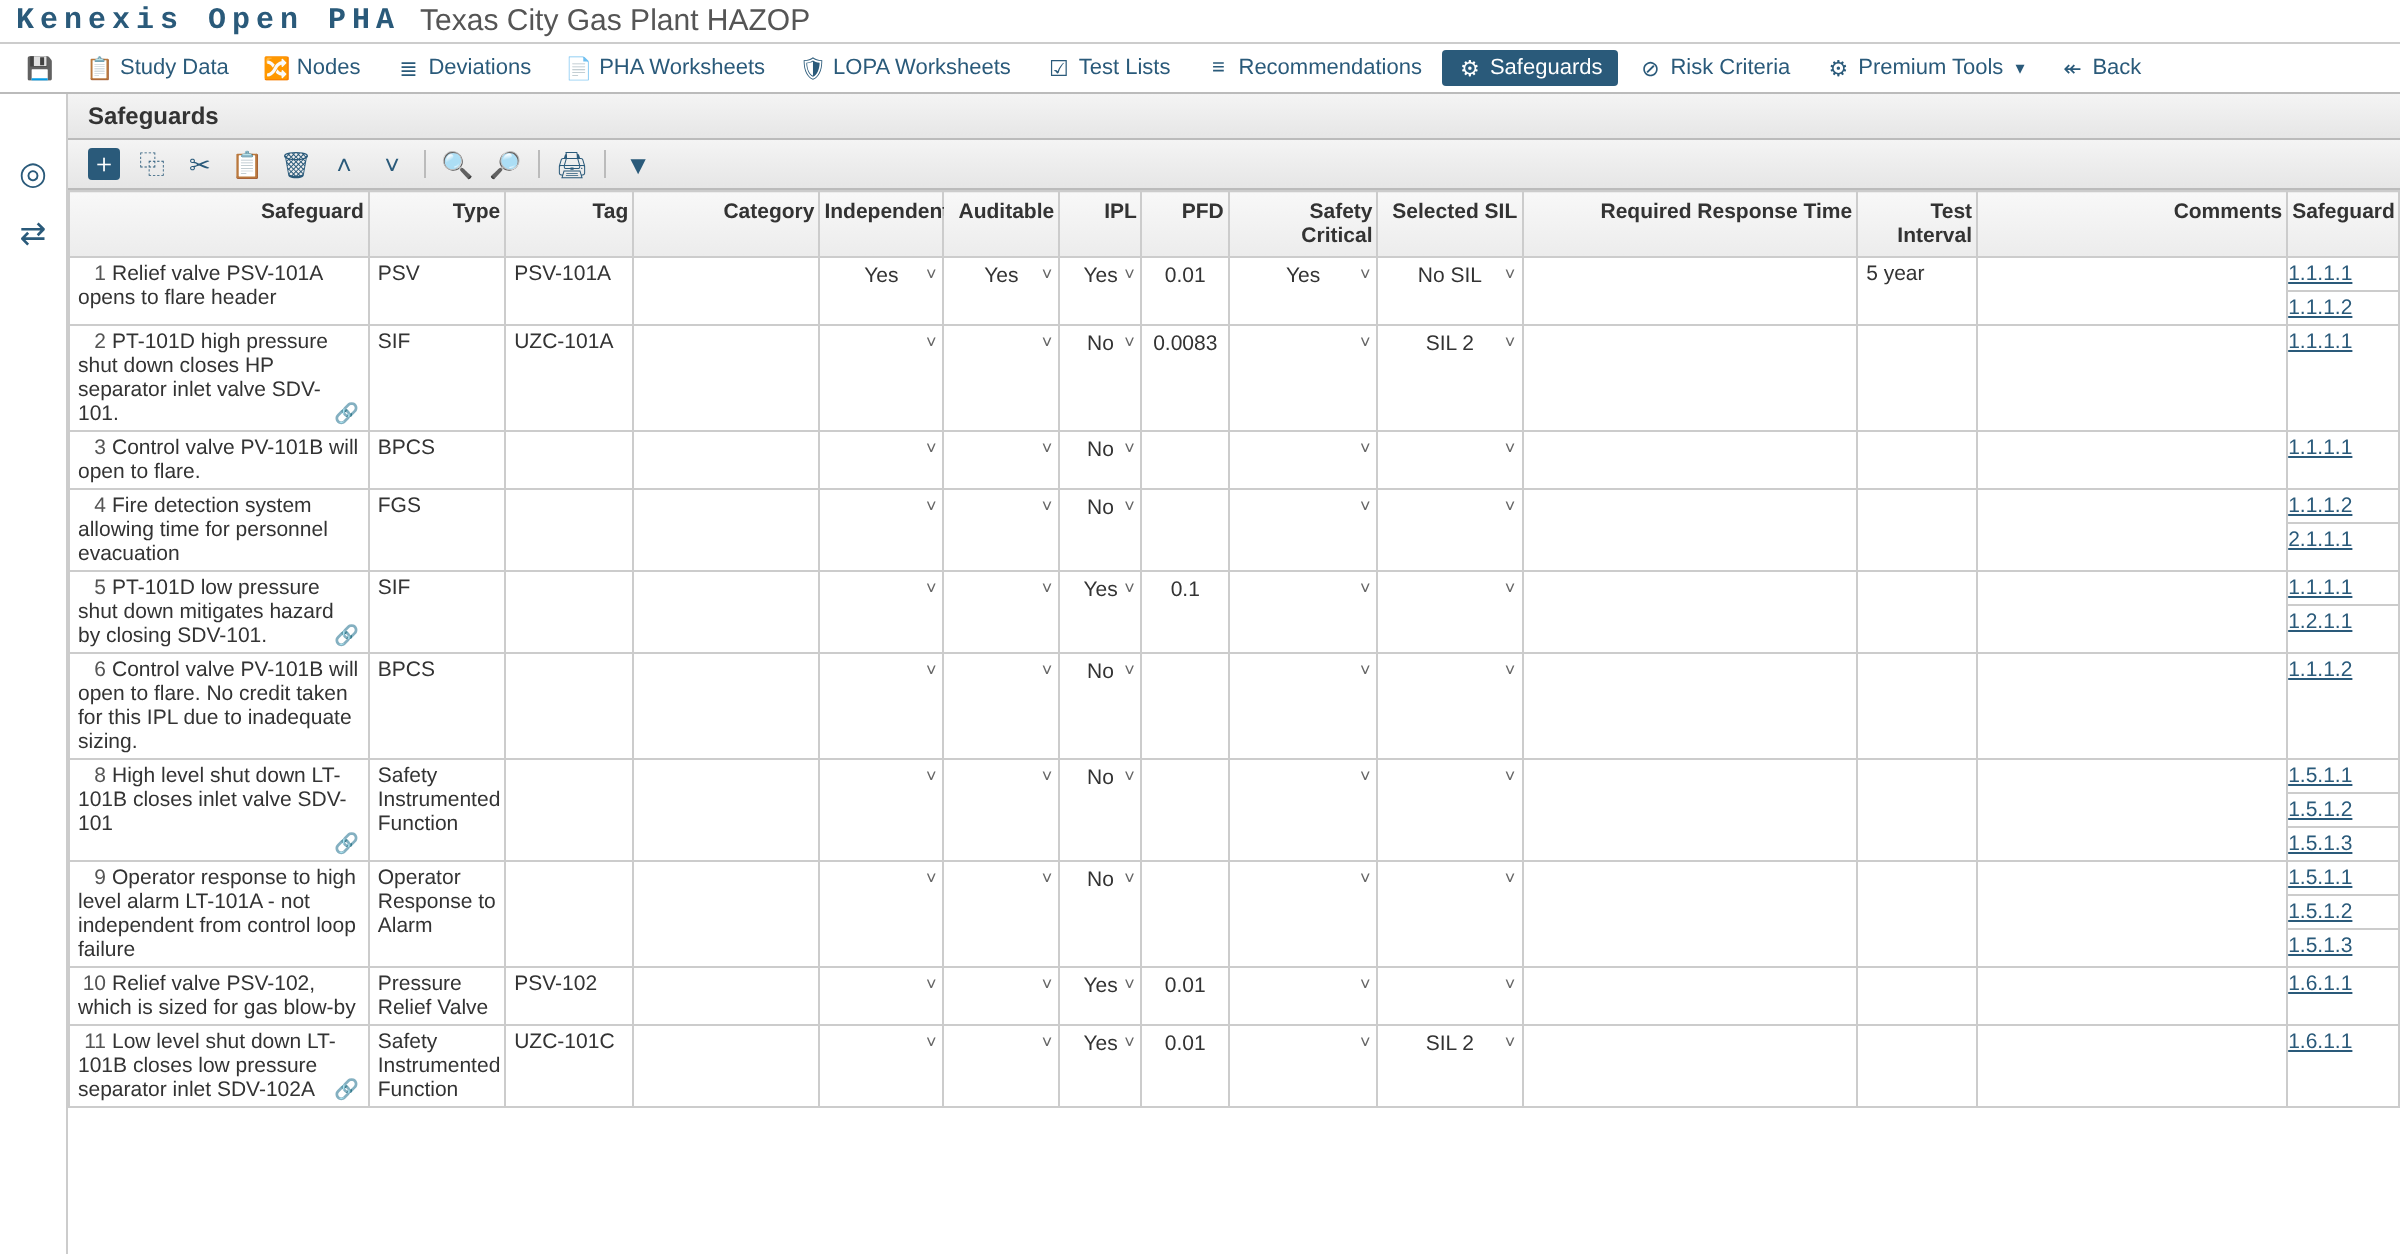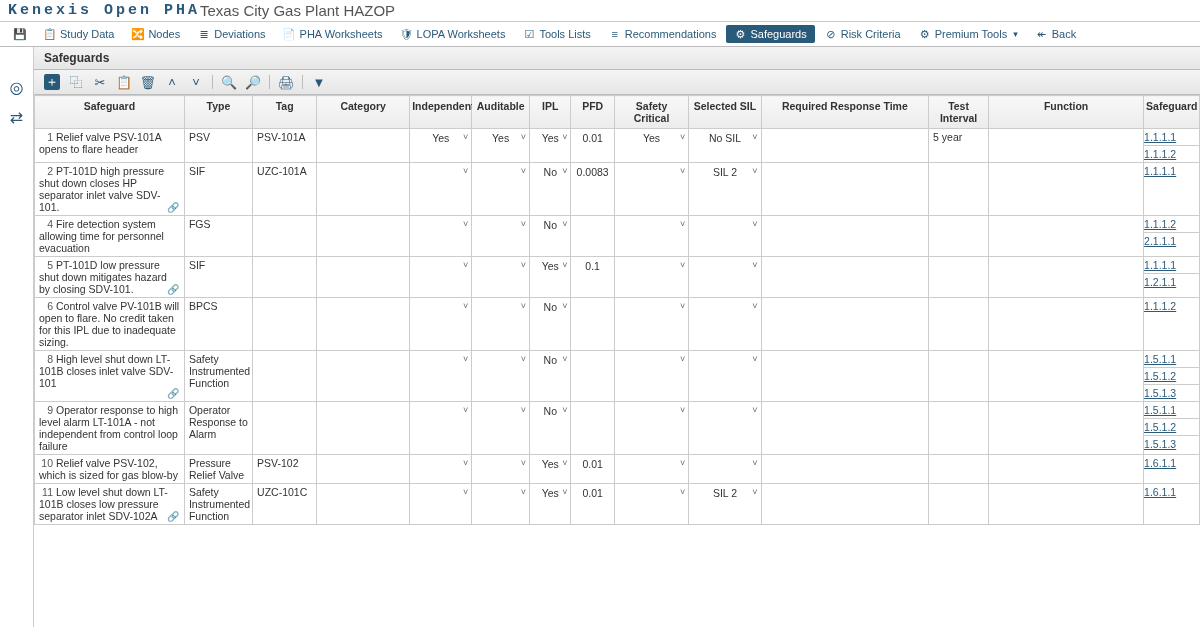--- a/index.html
+++ b/index.html
@@ -1,35 +1,35 @@
 <!DOCTYPE html>
 <html><head>
 <meta charset="utf-8">
 <style>
   * { box-sizing: border-box; margin: 0; padding: 0; }
   body { font-family: "Segoe UI", Arial, sans-serif; font-size: 11px; color: #333; background:#fff; width:1200px; overflow:hidden;}
   .header { display:flex; align-items:flex-start; padding:2px 8px; border-bottom:1px solid #ccc;}
   .logo { font-family: "Courier New", monospace; letter-spacing:3px; font-size:15px; color:#2a5a7a; font-weight:600;}
-  .subtitle { margin-left:0; font-size:15px; color:#555;}
+  .subtitle { margin-left:10px; font-size:15px; color:#555;}
   .nav { display:flex; align-items:center; gap:2px; padding:3px 6px; background:#fff; border-bottom:1px solid #bbb;}
   .nav-item { display:flex; align-items:center; gap:4px; padding:3px 8px; color:#2a5a7a; font-size:11px; cursor:pointer; border-radius:2px;}
   .nav-item.active { background:#2a5a7a; color:#fff;}
   .nav-item .icon { width:12px; height:12px; display:inline-flex; align-items:center; justify-content:center; font-size:11px;}
   .nav-item.caret::after{content:"▾"; margin-left:2px; font-size:9px;}
   .section-title { background:linear-gradient(#f4f4f4,#e6e6e6); border-bottom:1px solid #bbb; padding:4px 10px; font-weight:600; font-size:12px; color:#333;}
   .toolbar { display:flex; align-items:center; gap:8px; padding:4px 10px; background:linear-gradient(#f4f4f4,#e6e6e6); border-bottom:1px solid #bbb;}
   .toolbar .tbtn { width:16px; height:16px; display:inline-flex; align-items:center; justify-content:center; color:#2a5a7a; cursor:pointer; font-size:13px;}
   .toolbar .sep { width:1px; height:14px; background:#bbb;}
   .layout { display:flex; height:calc(627px - 18px - 24px);}
   .leftbar { width:34px; background:#fff; border-right:1px solid #ccc; display:flex; flex-direction:column; align-items:center; gap:10px; padding-top:30px;}
   .leftbar .lbtn { width:20px; height:20px; display:flex; align-items:center; justify-content:center; color:#2a5a7a; cursor:pointer; font-size:16px;}
   .content { flex:1; display:flex; flex-direction:column; overflow:hidden;}
   table { border-collapse:collapse; width:100%; table-layout:fixed;}
   th, td { border:1px solid #ccc; padding:2px 4px; font-size:10.5px; vertical-align:top; text-align:left; position:relative;}
-  th { background:linear-gradient(#f8f8f8,#ececec); text-align:center; font-weight:600; color:#333; padding:4px 2px;}
+  th { background:linear-gradient(#f8f8f8,#ececec); text-align:right; font-weight:600; color:#333; padding:4px 2px;}
   .num { width:14px; display:inline-block; text-align:right; color:#555; margin-right:3px;}
   .dd::after { content:"˅"; position:absolute; right:3px; top:3px; font-size:9px; color:#666;}
   .ref { color:#2a5a7a; text-align:left; text-decoration:underline; cursor:pointer; padding-right:6px; border-bottom:1px solid #ccc; padding-top:2px; padding-bottom:2px;}
   .ref:last-child{border-bottom:none;}
   .refcell { padding:0;}
   .link-icon { position:absolute; right:4px; bottom:2px; color:#2a5a7a; font-size:10px;}
   .scroll { overflow-y:auto; flex:1;}
   .center{text-align:center;}
   td.center{padding-top:3px;}
   .col-sg{width:145px;} .col-type{width:66px;} .col-tag{width:62px;} .col-cat{width:90px;}
@@ -64,21 +64,21 @@
     <span class="nav-item">
       <span class="icon">📄</span>
       <span>PHA Worksheets</span>
     </span>
     <span class="nav-item">
       <span class="icon">🛡</span>
       <span>LOPA Worksheets</span>
     </span>
     <span class="nav-item">
       <span class="icon">☑</span>
-      <span>Tools Lists</span>
+      <span>Test Lists</span>
     </span>
     <span class="nav-item">
       <span class="icon">≡</span>
       <span>Recommendations</span>
     </span>
     <span class="nav-item active">
       <span class="icon">⚙</span>
       <span>Safeguards</span>
     </span>
     <span class="nav-item">
@@ -143,21 +143,21 @@
               <th>Tag</th>
               <th>Category</th>
               <th>Independent</th>
               <th>Auditable</th>
               <th>IPL</th>
               <th>PFD</th>
               <th>Safety Critical</th>
               <th>Selected SIL</th>
               <th>Required Response Time</th>
               <th>Test Interval</th>
-              <th>Function</th>
+              <th>Comments</th>
               <th>Safeguard</th>
             </tr>
           </thead>
         <tbody id="tbody">
             <tr>
               <td><span class="num">1</span>Relief valve PSV-101A opens to flare header</td>
               <td>PSV</td>
               <td>PSV-101A</td>
               <td></td>
               <td class="dd center">Yes</td>
@@ -178,20 +178,38 @@
               <td><span class="num">2</span>PT-101D high pressure shut down closes HP separator inlet valve SDV-101.<span class="link-icon">🔗</span></td>
               <td>SIF</td>
               <td>UZC-101A</td>
               <td></td>
               <td class="dd center"></td>
               <td class="dd center"></td>
               <td class="dd center">No</td>
               <td class="center">0.0083</td>
               <td class="dd center"></td>
               <td class="dd center">SIL 2</td>
+              <td></td>
+              <td></td>
+              <td></td>
+              <td class="refcell">
+                <div class="ref">1.1.1.1</div>
+              </td>
+            </tr>
+            <tr>
+              <td><span class="num">3</span>Control valve PV-101B will open to flare.</td>
+              <td>BPCS</td>
+              <td></td>
+              <td></td>
+              <td class="dd center"></td>
+              <td class="dd center"></td>
+              <td class="dd center">No</td>
+              <td class="center"></td>
+              <td class="dd center"></td>
+              <td class="dd center"></td>
               <td></td>
               <td></td>
               <td></td>
               <td class="refcell">
                 <div class="ref">1.1.1.1</div>
               </td>
             </tr>
             <tr>
               <td><span class="num">4</span>Fire detection system allowing time for personnel evacuation</td>
               <td>FGS</td>

